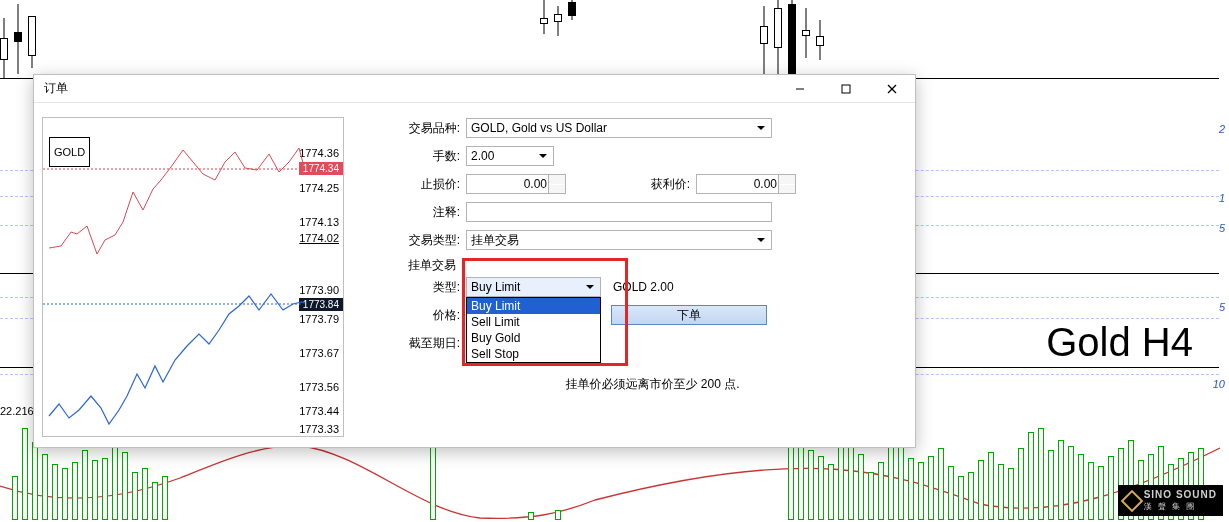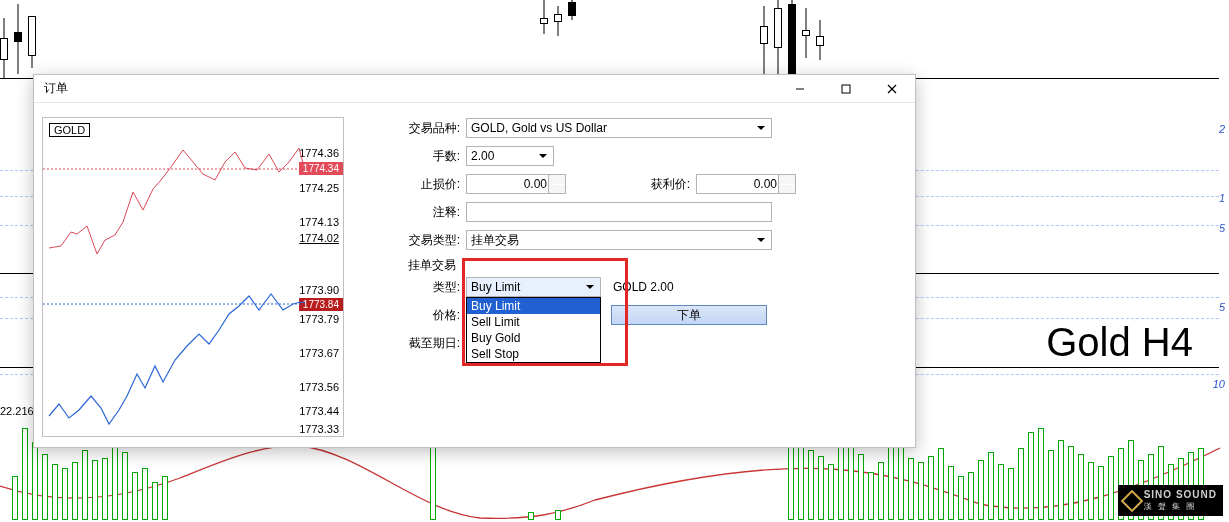--- a/index.html
+++ b/index.html
@@ -118,23 +118,23 @@
   }
   .mini-chart {
     width: 302px;
     height: 320px;
     border: 1px solid #bfbfbf;
     position: relative;
     flex-shrink: 0;
   }
   .mini-chart .sym {
     position:absolute;
-    left:6px; top:5px;
+    left:6px; top:19px;
     border:1px solid #000;
-    padding:0 4px;
+    padding:8px 4px;
     font-size:11px;
   }
   .mini-chart .tick {
     position:absolute;
     right:4px;
     font-size:11px;
     color:#000;
   }
   .mini-chart .pricebadge {
     position:absolute;
@@ -451,21 +451,21 @@
           <span class="tick" style="top: 114px; text-decoration: underline;">1774.02</span>
           <span class="tick" style="top: 166px;">1773.90</span>
           <span class="tick" style="top: 195px;">1773.79</span>
           <span class="tick" style="top: 229px;">1773.67</span>
           <span class="tick" style="top: 263px;">1773.56</span>
           <span class="tick" style="top: 287px;">1773.44</span>
           <span class="tick" style="top: 305px;">1773.33</span>
         </div>
 
       <span class="pricebadge" id="ask-badge" style="top: 44px; background: rgb(227, 75, 90);">1774.34</span>
-      <span class="pricebadge" id="bid-badge" style="top: 180px; background: #b91c1c;">1773.84</span>
+      <span class="pricebadge" id="bid-badge" style="top: 180px; background: #0f172a;">1773.84</span>
 
       <svg width="302" height="320" style="position:absolute;inset:0">
         <polyline fill="none" stroke="#d94a58" stroke-width="1" points="6,130 18,128 28,114 34,116 44,108 54,136 62,122 72,117 80,104 90,74 100,92 110,71 118,62 128,49 140,32 150,44 160,56 172,62 182,44 192,34 202,50 214,52 226,36 236,54 246,44 256,30 260,45"></polyline>
         <polyline fill="none" stroke="#2a66d4" stroke-width="1.2" points="6,298 16,286 26,300 36,292 48,278 58,290 66,306 76,292 84,278 94,256 102,270 112,248 120,264 132,242 144,228 156,216 166,226 176,212 186,196 196,188 206,178 216,192 228,176 240,192 250,186 258,184 262,185"></polyline>
         <line x1="0" y1="51" x2="260" y2="51" stroke="#d94a58" stroke-dasharray="2,2" stroke-width="1"></line>
         <line x1="0" y1="186" x2="260" y2="186" stroke="#2a66d4" stroke-dasharray="2,2" stroke-width="1"></line>
       </svg>
     </div>
 
     <div class="form">
@@ -538,18 +538,19 @@
         <label>截至期日:</label>
         <div class="ctl select" style="width:135px;color:#888">
           <svg width="12" height="12" style="margin-right:4px">
             <rect x="1" y="2" width="10" height="9" fill="none" stroke="#5f87bd"></rect>
             <rect x="1" y="2" width="10" height="3" fill="#5f87bd"></rect>
           </svg>
           <span>2022.12.06 11:13</span>
         </div>
       </div>
 
+      <div class="note">挂单价必须远离市价至少 200 点.</div>
 
     </div>
   </div>
 
   <div class="redframe" style="left:428px; top:183px; width:166px; height:108px"></div>
 </div>
 
 </body></html>

